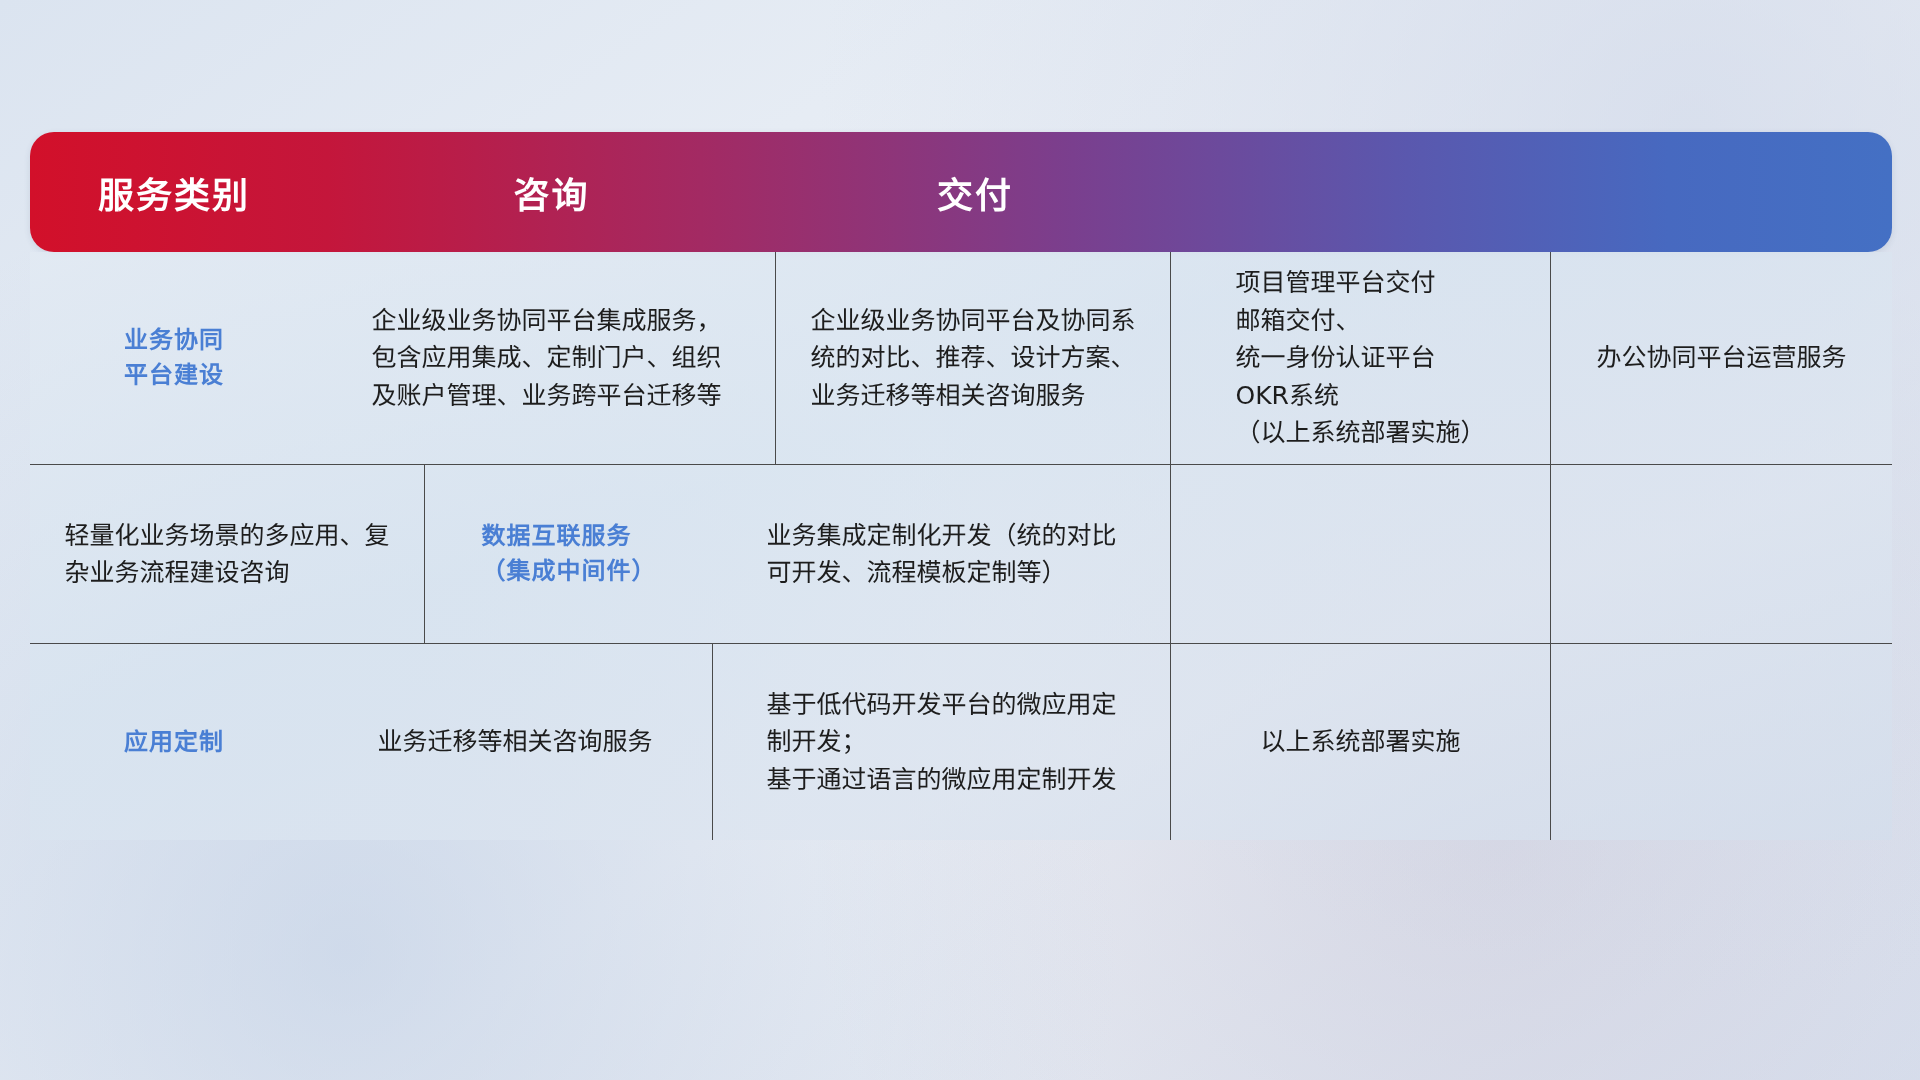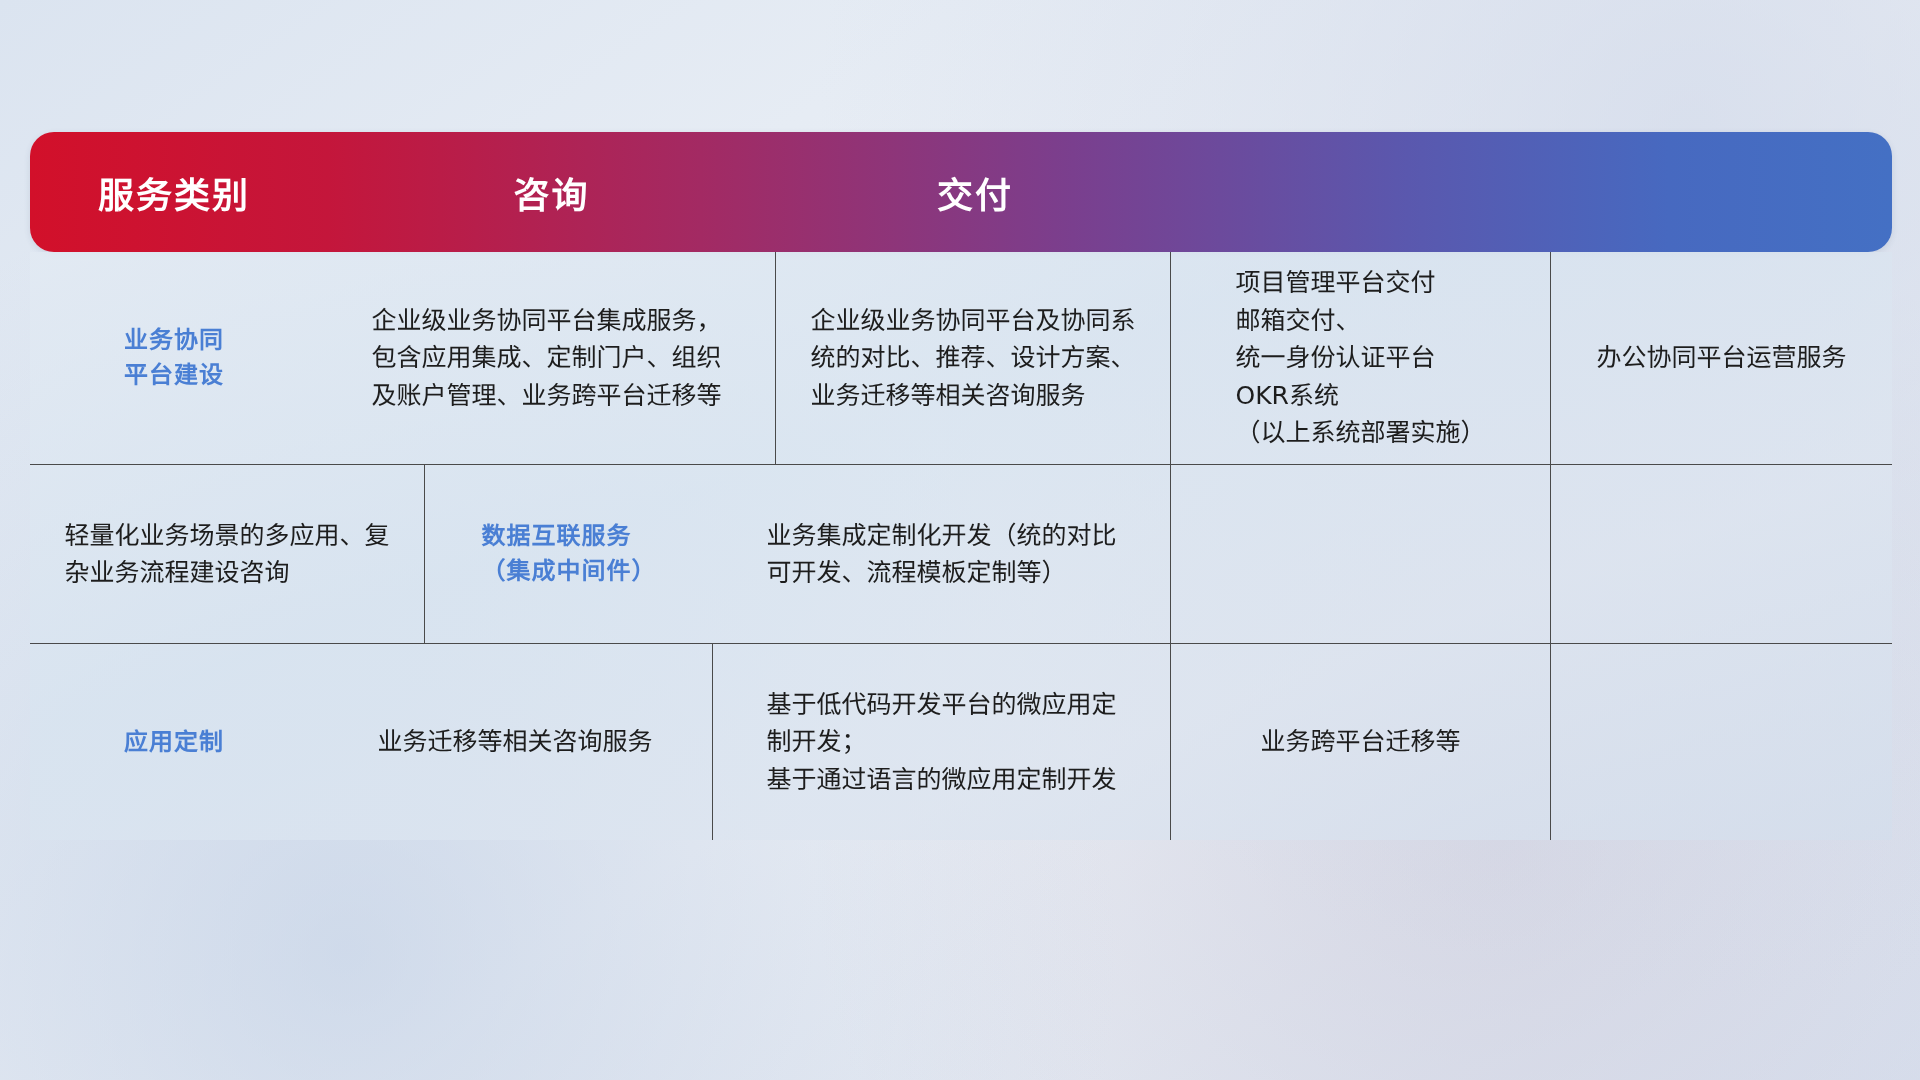--- a/index.html
+++ b/index.html
@@ -137,19 +137,19 @@
         <div class="cell c3 nowrapline"></div>
         <div class="cell c4 nowrapline last"></div>
       </div>
 
       <div class="row r2">
         <div class="cell cat c0 nowrapline">应用定制</div>
         <div class="cell c1 nowrapline catdiv">业务迁移等相关咨询服务</div>
         <div class="cell c2 nowrapline">基于低代码开发平台的微应用定
 制开发；
 基于通过语言的微应用定制开发</div>
-        <div class="cell c3 nowrapline">业务跨平台迁移等</div>
+        <div class="cell c3 nowrapline">以上系统部署实施</div>
         <div class="cell c4 nowrapline last"></div>
       </div>
 
     </div>
   </div>
 </div>
 
 </body></html>

